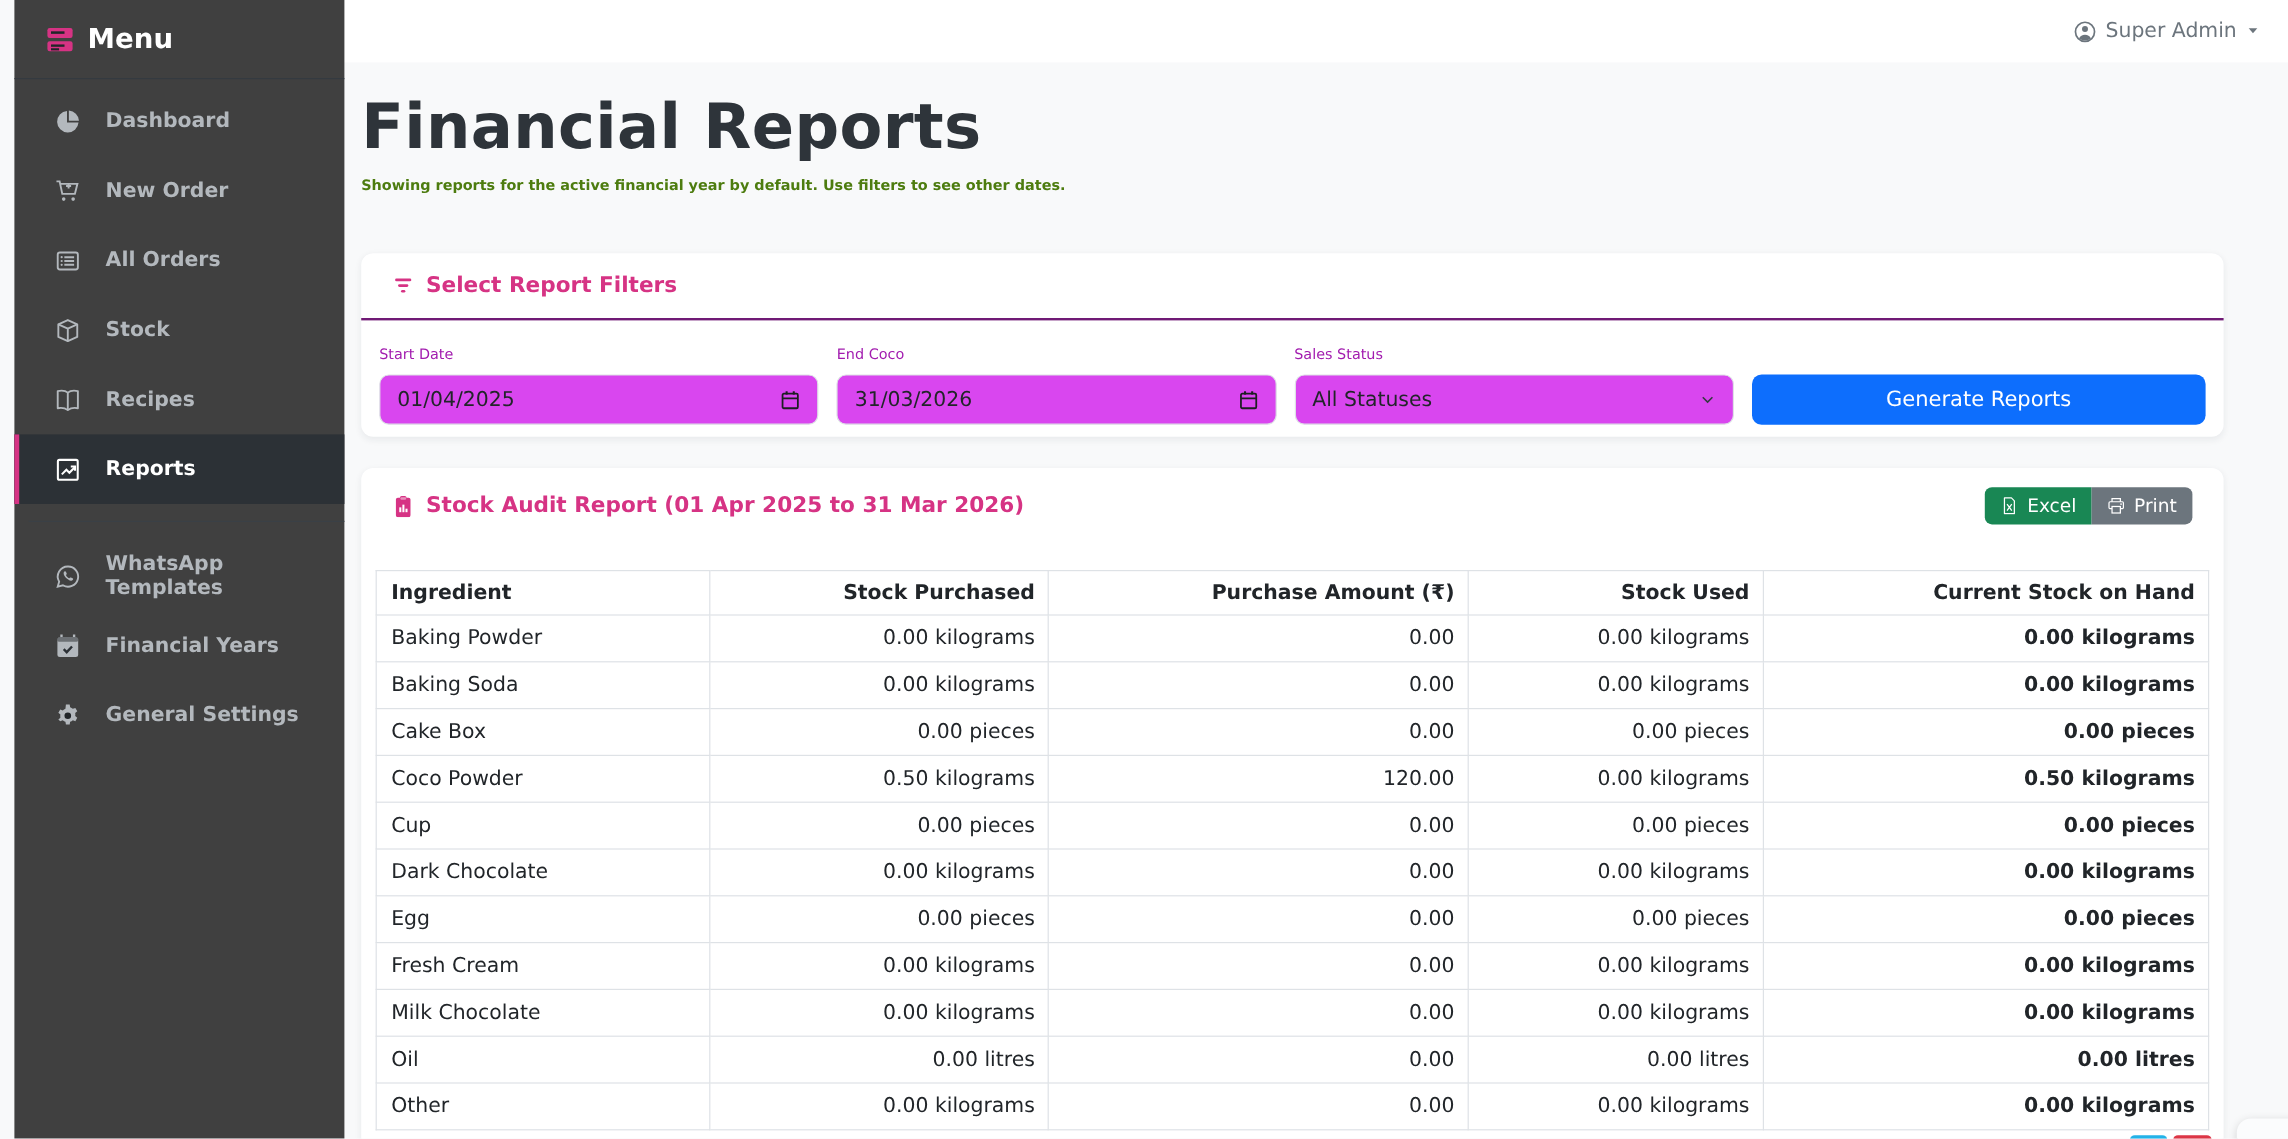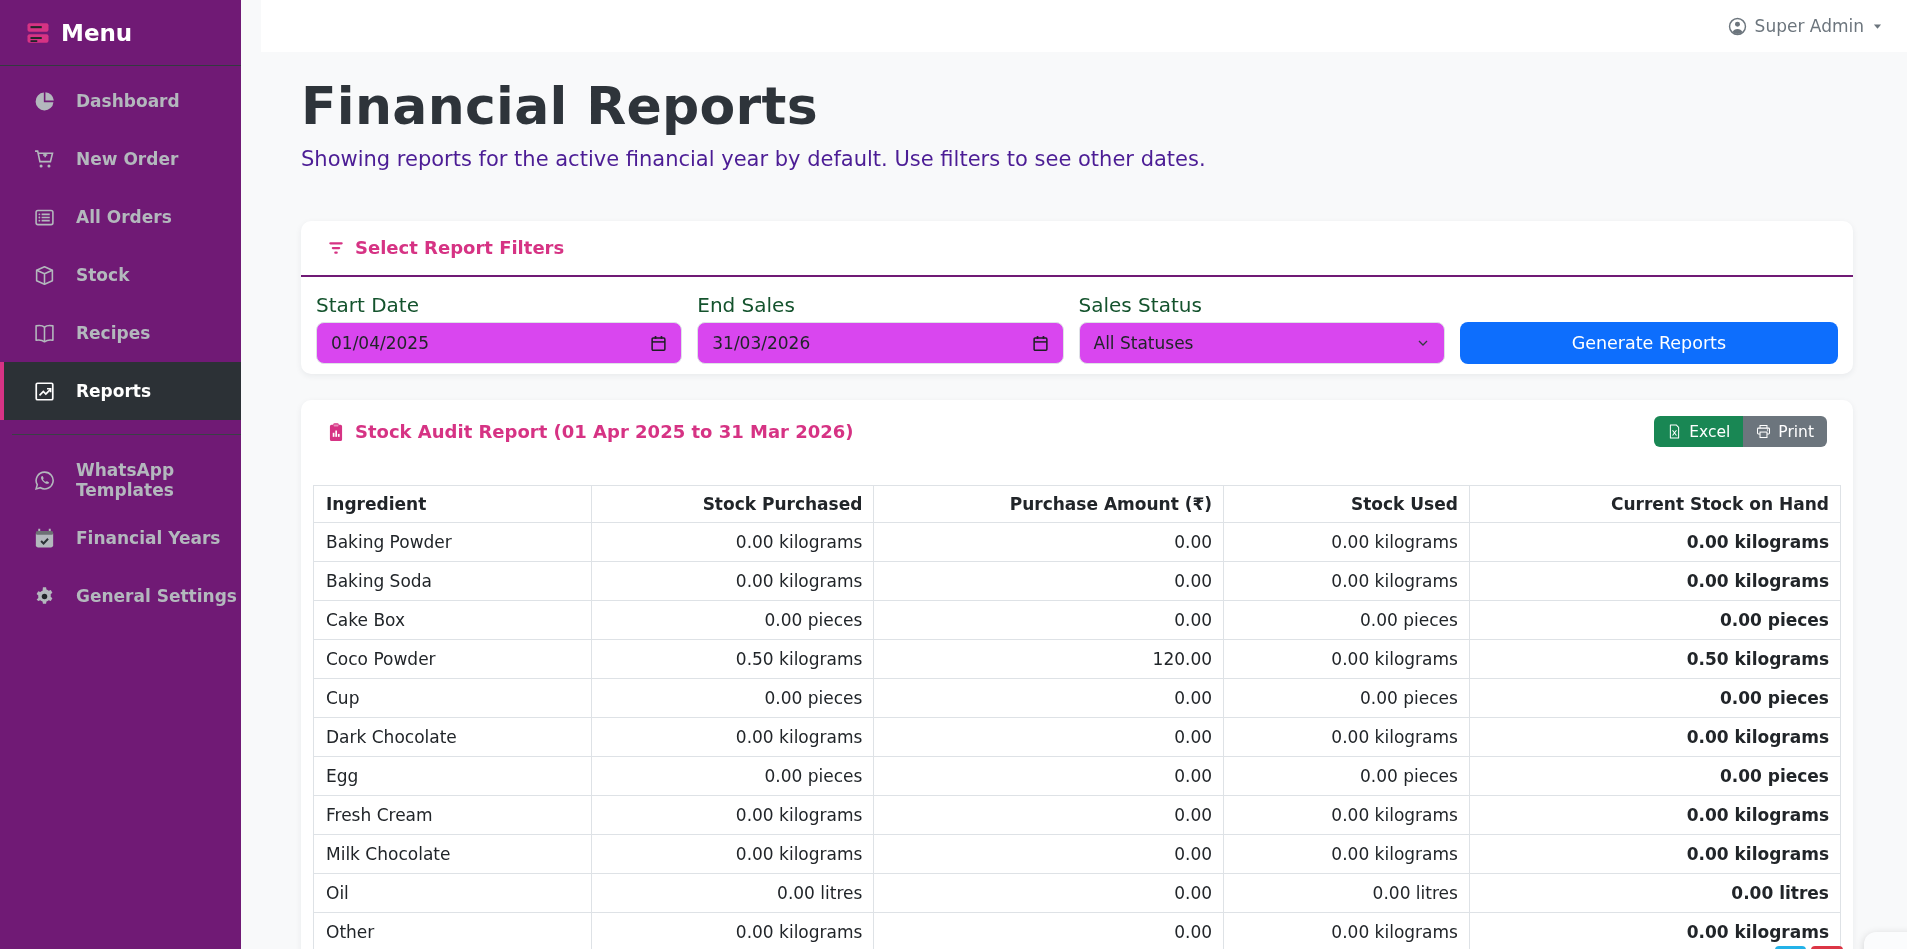--- a/index.html
+++ b/index.html
@@ -4,21 +4,21 @@
 <style>
   * { box-sizing: border-box; }
   html,body { margin:0; padding:0; }
   body {
     font-family: "DejaVu Sans", "Liberation Sans", sans-serif;
     background:#f8f9fa;
   }
   .viewport { position:relative; width:1907px; height:949px; overflow:hidden; background:#f8f9fa; }
 
   
-  .sidebar { position:absolute; left:0; top:0; width:241px; height:949px; background:#701a75; z-index:5; }
+  .sidebar { position:absolute; left:12px; top:0; width:275px; height:949px; background:#404040; z-index:5; }
   .brand { height:66px; display:flex; align-items:center; gap:11px; padding-left:26px; color:#fff;
            font-size:23px; font-weight:700; border-bottom:1px solid #343a40; }
   .brand .bicon { display:flex; color:#d63384; font-size:24px; }
   .brand .bicon svg { width:24px; height:24px; }
   ul.nav { list-style:none; margin:6px 0 14px 0; padding:0; }
   ul.nav.secondary { margin-top:16px; }
   .nav-item { position:relative; display:flex; align-items:center; gap:21px; height:58px; padding-left:34px;
               color:#b3b8bd; font-size:17px; font-weight:600; cursor:pointer; }
   .nav-item .nico { display:flex; }
   .nav-item .nico svg { width:21px; height:21px; }
@@ -30,33 +30,33 @@
   .topbar { position:absolute; left:261px; right:0; top:0; height:52px; background:#fff; }
   .user-menu { position:absolute; right:24px; top:0; height:52px; display:flex; align-items:center; gap:8px;
                color:#6c757d; font-size:17px; cursor:pointer; }
   .user-menu .uicon { display:flex; }
   .user-menu .uicon svg { width:19px; height:19px; }
   .user-menu .caret svg { width:11px; height:11px; margin-top:3px; }
 
   
   .content { position:absolute; left:261px; top:52px; width:1646px; padding:26px 54px 0 40px; }
   h1.page-title { margin:0; font-size:52px; line-height:1.1; font-weight:700; color:#2e343a; letter-spacing:.3px; }
-  .subtitle { margin:12px 0 0 0; font-size:21px; color:#4c1d95; }
+  .subtitle { margin:12px 0 0 0; font-size:12px; color:#4d7c0f;font-weight:bold; }
 
   .card { background:#fff; border-radius:10px; box-shadow:0 2px 6px rgba(33,40,50,.07); }
 
   
   .filter-card { margin-top:50px; }
   .card-header { display:flex; align-items:center; gap:10px; padding:15px 26px; border-bottom:2px solid #701a75;
                  color:#d63384; font-size:18px; font-weight:700; line-height:24px; }
   .card-header .hicon { display:flex; }
   .card-header .hicon svg { width:18px; height:18px; }
   .filter-body { display:flex; align-items:flex-end; gap:15px; padding:18px 15px 10px 15px; }
   .field { flex:1; min-width:0; }
-  .field label { display:block; font-size:20px; line-height:20px; color:#14532d; margin-bottom:7px; }
+  .field label { display:block; font-size:12px; line-height:20px; color:#a21caf; margin-bottom:7px; }
   .inputbox, .selectbox { height:42px; border:1px solid #dee2e6; border-radius:8px; background:#d946ef;
       display:flex; align-items:center; justify-content:space-between; padding:0 14px; font-size:17px; color:#212529; }
   .inputbox input { border:none; outline:none; padding:0; width:100%; font:inherit; color:inherit; background:transparent; }
   .inputbox .cicon { display:flex; color:#1c1e21; }
   .inputbox .cicon svg { width:17px; height:17px; }
   .selectbox { cursor:pointer; }
   .selectbox .chev { display:flex; color:#343a40; }
   .selectbox .chev svg { width:14px; height:14px; }
   .btn-primary { flex:1; height:42px; border:none; border-radius:8px; background:#0d6efd; color:#fff;
                  font-family:inherit; font-size:17.5px; cursor:pointer; }
@@ -256,21 +256,21 @@
                     <rect x="2" y="2.9" width="12" height="11.4" rx="1"></rect>
                     <path d="M2 6.5h12"></path>
                   </g>
                   <rect x="4.4" y="1" width="1.6" height="2.6"></rect>
                   <rect x="10" y="1" width="1.6" height="2.6"></rect>
                 </svg>
               </span>
           </div>
         </div>
         <div class="field">
-          <label>End Sales</label>
+          <label>End Coco</label>
           <div class="inputbox">
             <input type="text" value="31/03/2026" style="">
             <span class="cicon">
                 <svg viewBox="0 0 16 16" width="1em" height="1em" fill="currentColor" xmlns="http://www.w3.org/2000/svg">
                   <g fill="none" stroke="currentColor" stroke-width="1.4">
                     <rect x="2" y="2.9" width="12" height="11.4" rx="1"></rect>
                     <path d="M2 6.5h12"></path>
                   </g>
                   <rect x="4.4" y="1" width="1.6" height="2.6"></rect>
                   <rect x="10" y="1" width="1.6" height="2.6"></rect>

